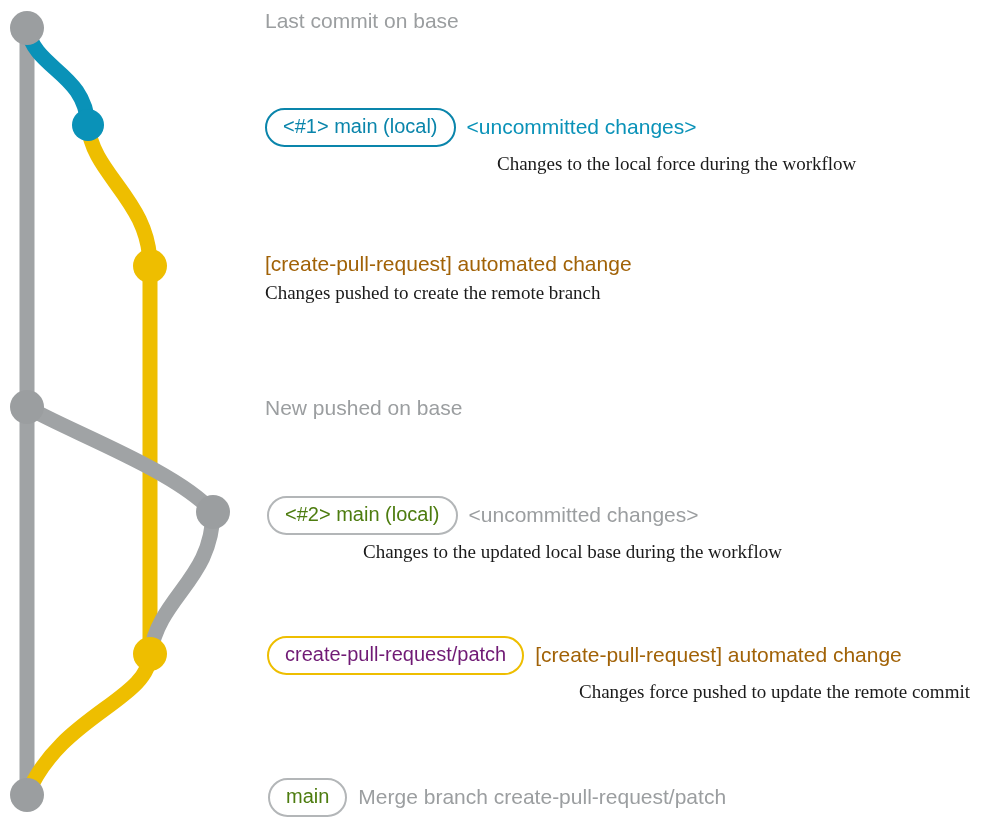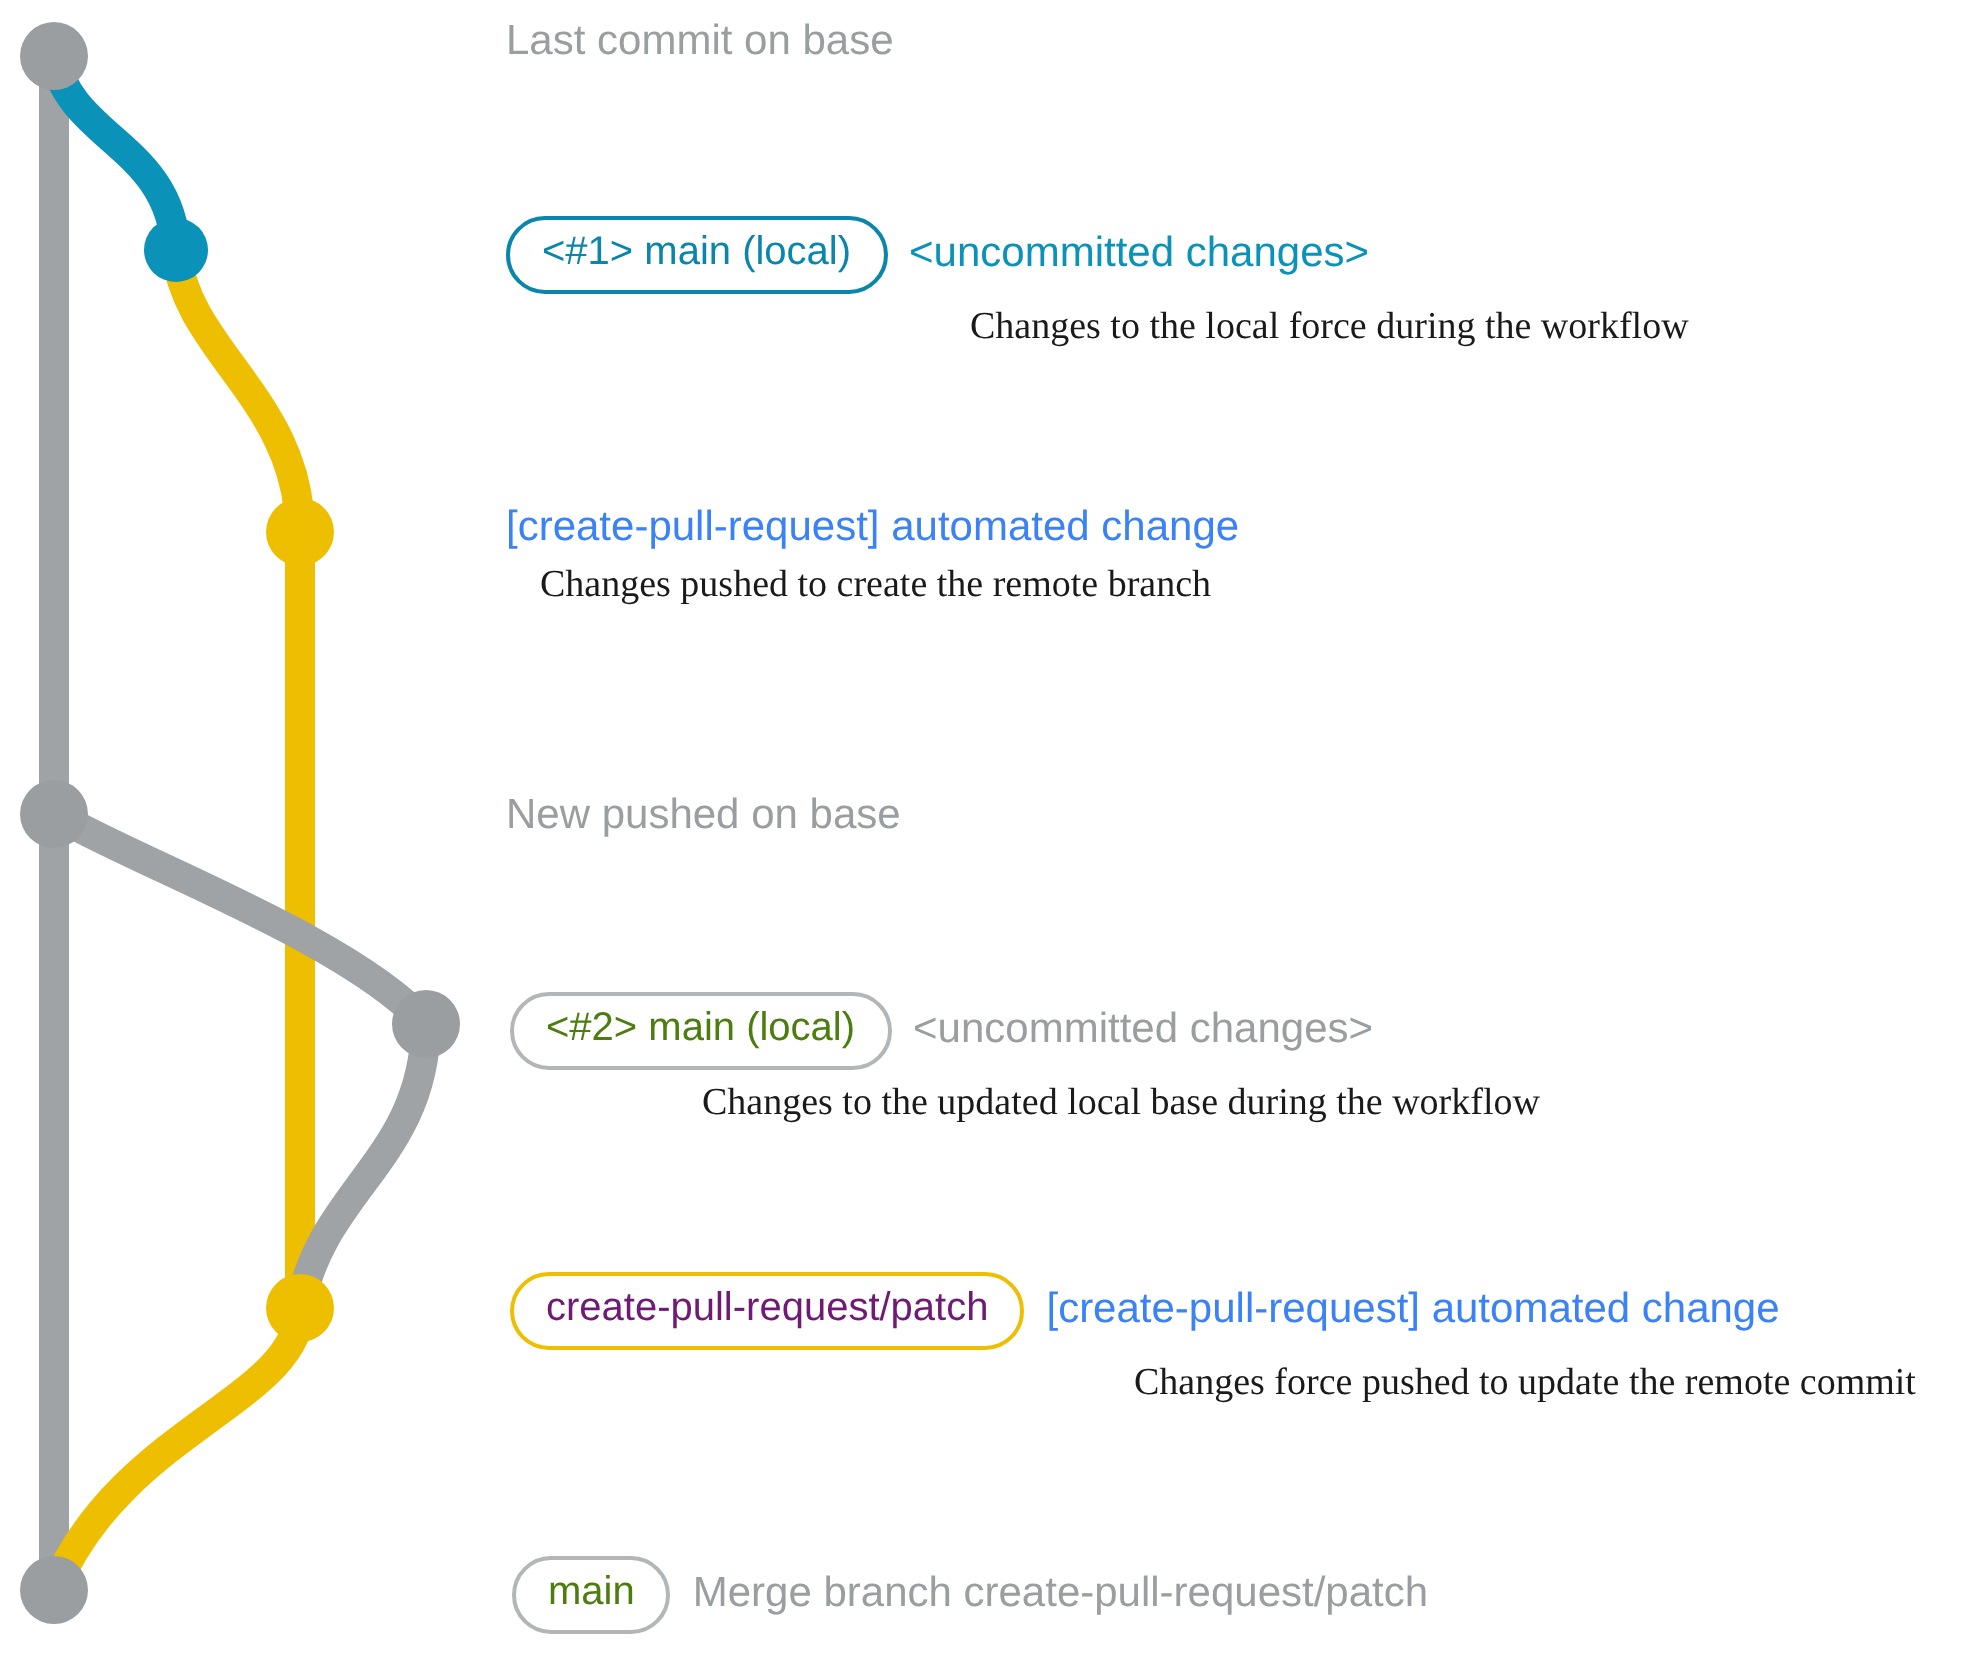--- a/index.html
+++ b/index.html
@@ -19,21 +19,21 @@
   #graph-svg {
     position: absolute;
     left: 0;
     top: 0;
     width: 981px;
     height: 827px;
   }
 
   .layer {
     position: absolute;
-    left: 0;
+    left: 12px;
     top: 0;
     width: 886px;
     height: 827px;
     pointer-events: none;
   }
 
   .row {
     position: absolute;
     pointer-events: auto;
   }
@@ -65,21 +65,21 @@
   }
 
   .subject {
     font-size: 21px;
     font-family: "Liberation Sans", sans-serif;
     white-space: nowrap;
     vertical-align: middle;
   }
   .subject.gray   { color: #9b9ea0; }
   .subject.teal   { color: #0a92b8; }
-  .subject.yellow { color: #3b82f6; }
+  .subject.yellow { color: #a16207; }
 
   .desc {
     font-family: "Liberation Serif", serif;
     font-size: 19px;
     color: #1a1a1a;
     white-space: nowrap;
   }
 
   .inline-row {
     display: flex;
@@ -126,21 +126,21 @@
       <span class="ref-badge teal">&lt;#1&gt; main (local)</span>
       <span class="subject teal">&lt;uncommitted changes&gt;</span>
     </div>
     <div class="desc" style="margin-top:6px; margin-left:232px;">Changes to the local force during the workflow</div>
   </div>
 
   <div class="row" style="left:253px; top:252px;">
     <div class="inline-row">
       <span class="subject yellow">[create-pull-request] automated change</span>
     </div>
-    <div class="desc" style="margin-top:6px; margin-left:17px;">Changes pushed to create the remote branch</div>
+    <div class="desc" style="margin-top:6px; ">Changes pushed to create the remote branch</div>
   </div>
 
   <div class="row" style="left:253px; top:396px;">
     <div class="inline-row">
       <span class="subject gray">New pushed on base</span>
     </div>
   </div>
 
   <div class="row" style="left:255px; top:496px;">
     <div class="inline-row">

